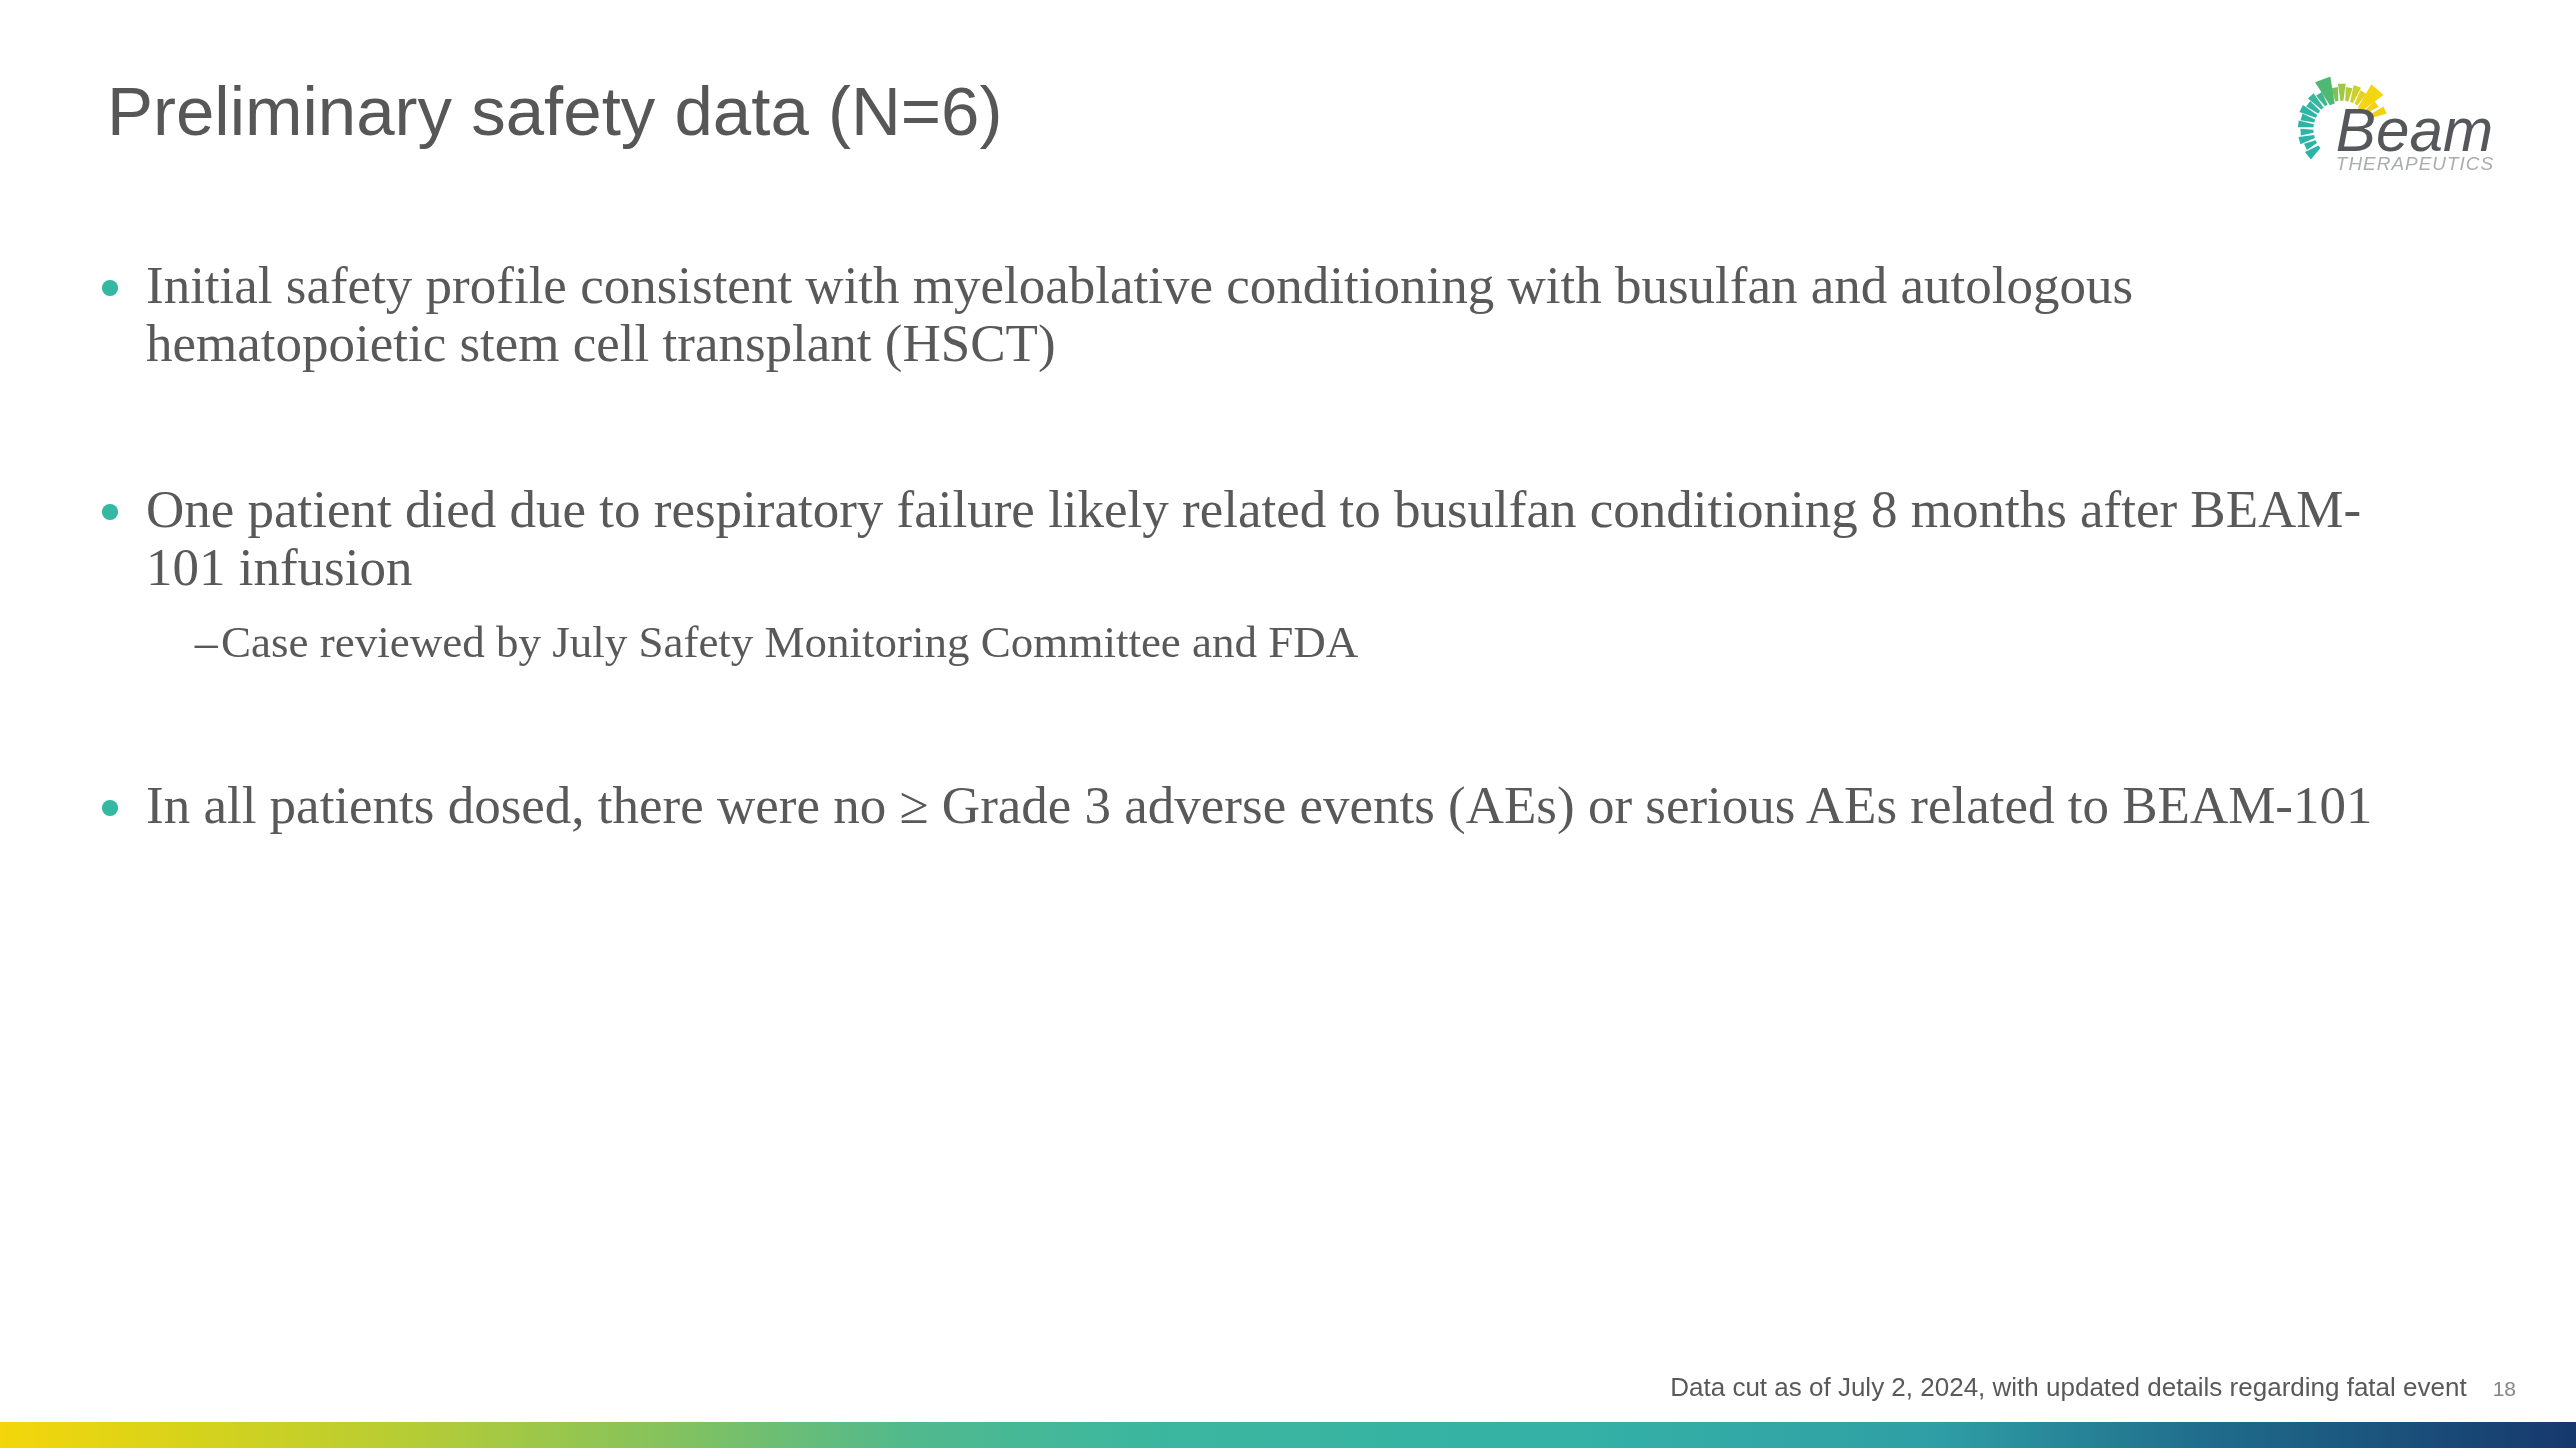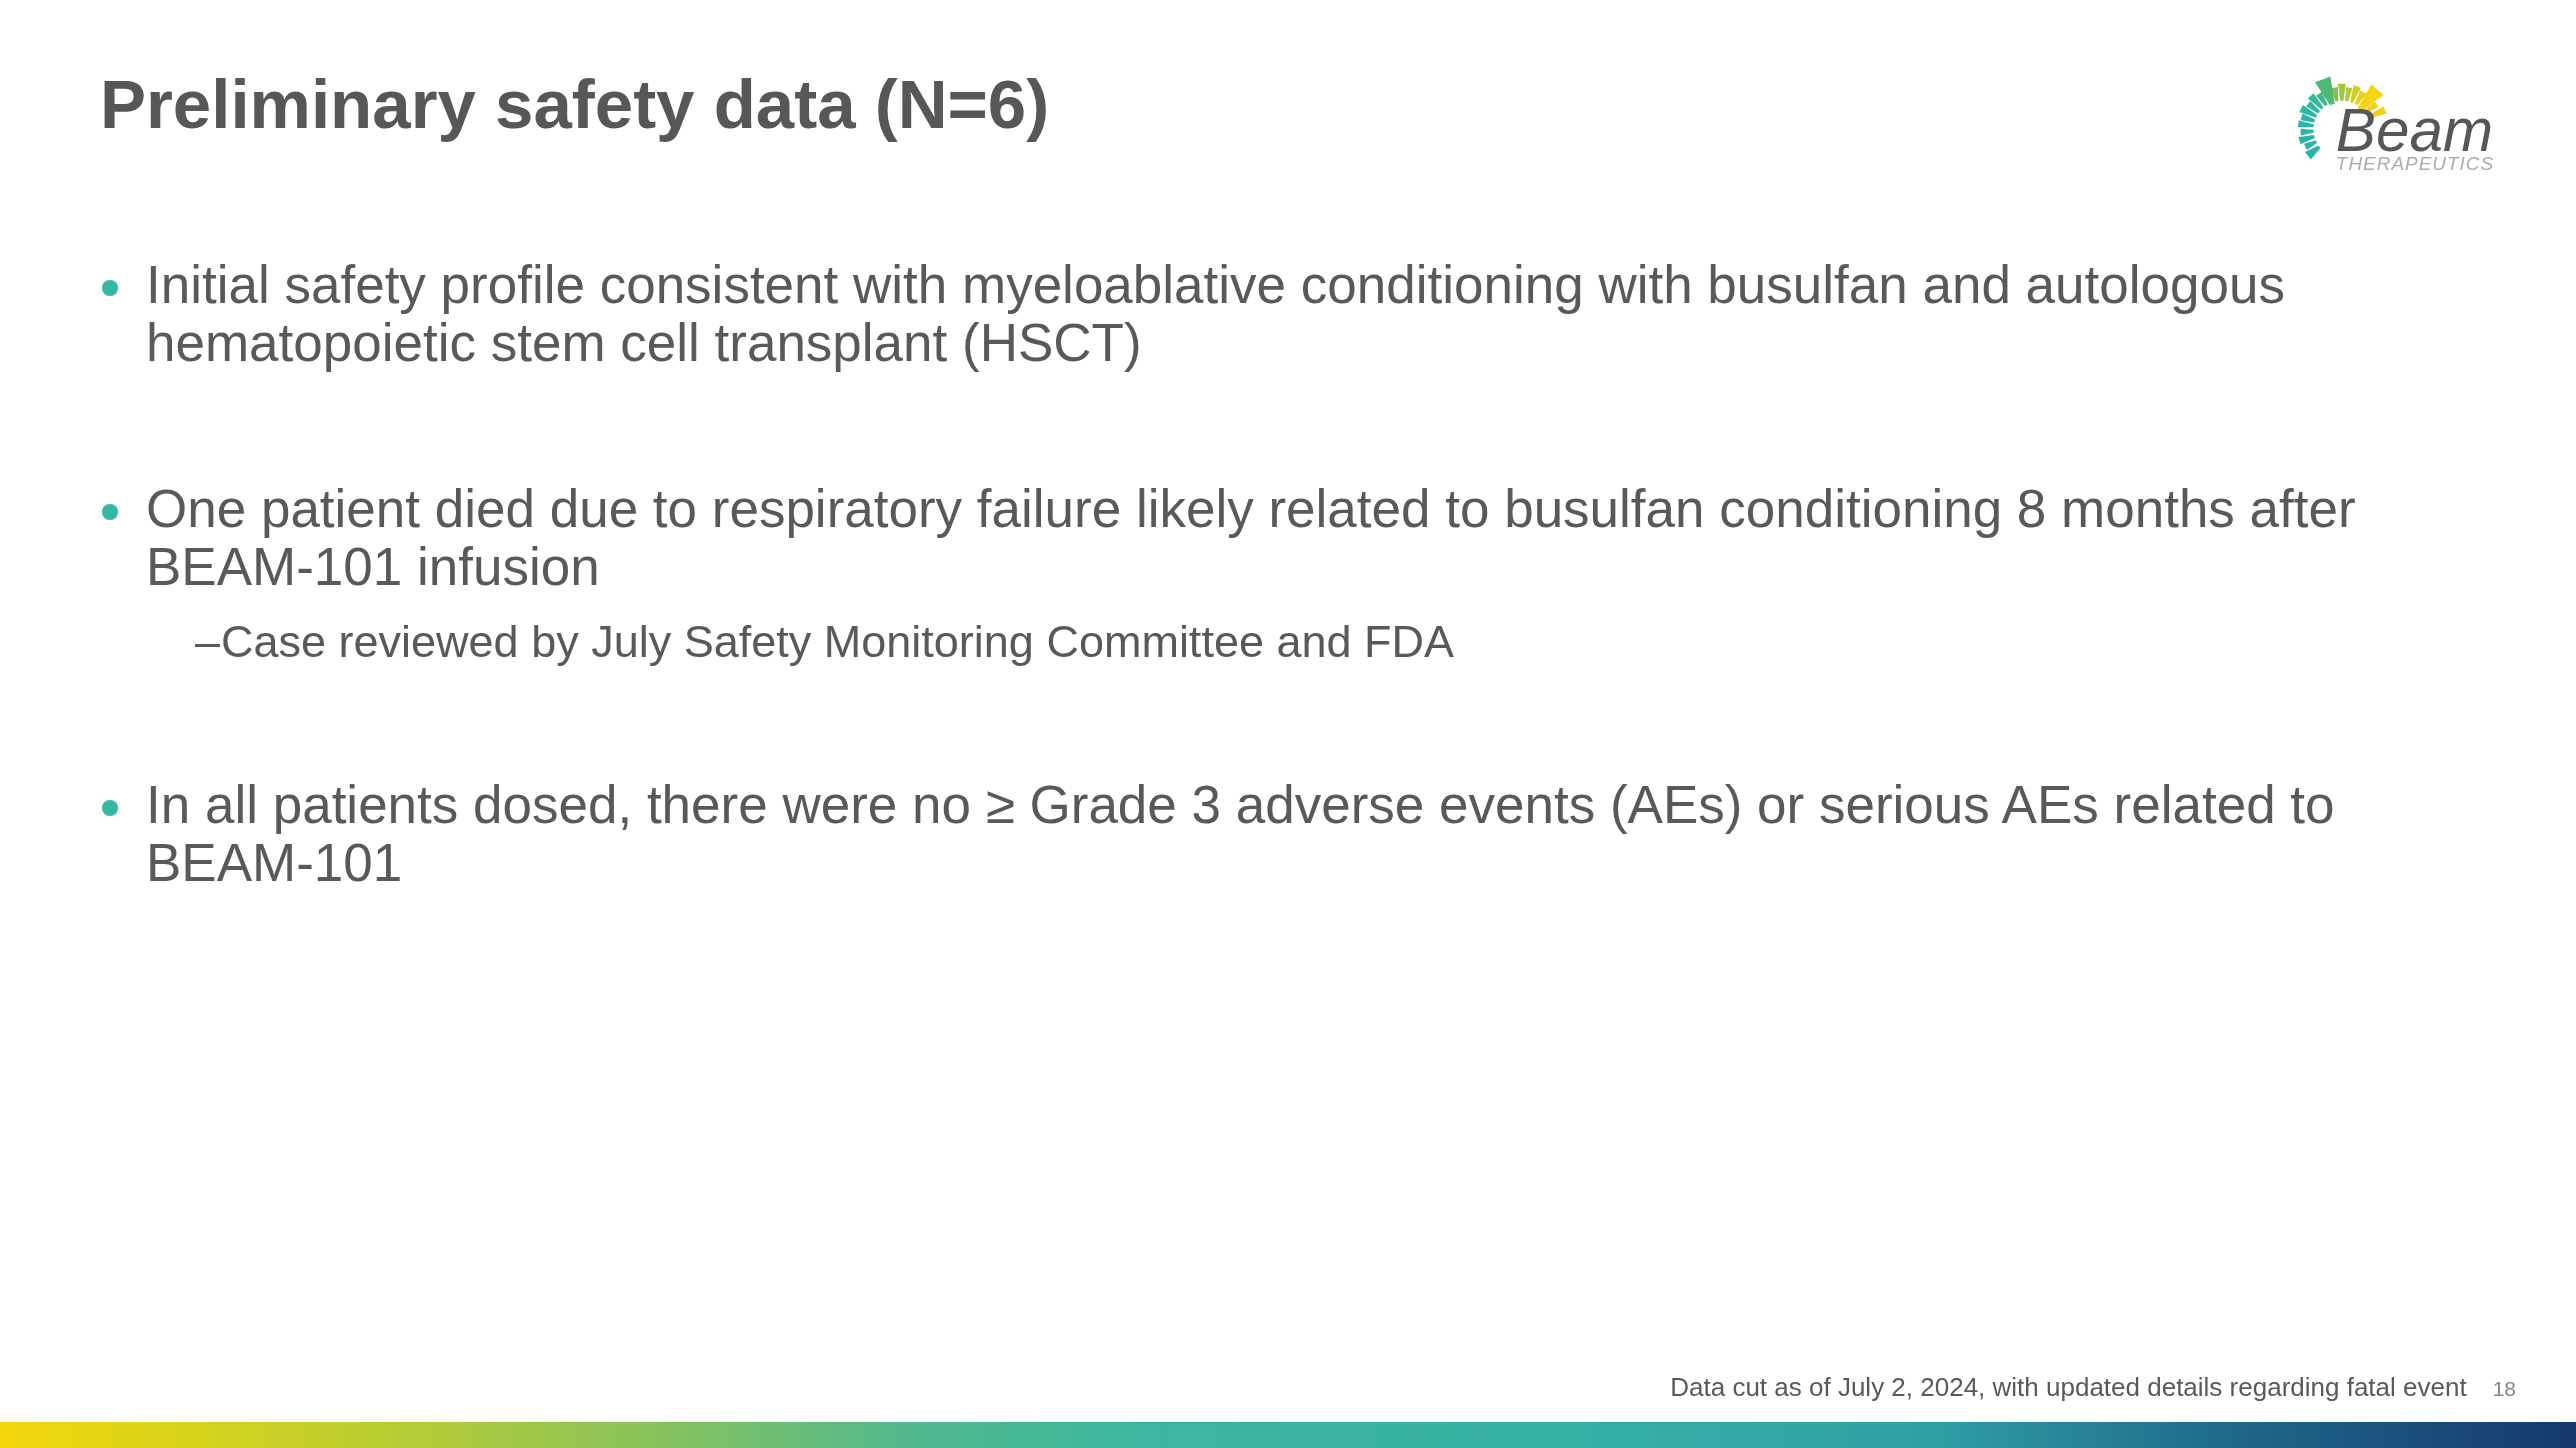--- a/index.html
+++ b/index.html
@@ -4,22 +4,22 @@
 <style>
   html,body{margin:0;padding:0;background:#e8e8e8;}
   .slide{
     position:relative;
     width:2576px;height:1449px;
     background:#ffffff;
     overflow:hidden;
     font-family:"Liberation Sans",sans-serif;
   }
   .title{
-    position:absolute;left:99px;top:69px;margin:1px;
-    font-size:69px;line-height:1;font-weight:700;
+    position:absolute;left:99px;top:69px;margin:8px;
+    font-size:69px;line-height:1;font-weight:400;
     color:var(--title-color,#575757);
     white-space:nowrap;
   }
   .logo{position:absolute;left:2267px;top:57px;width:258px;height:129px;font-style:italic;}
   .logo svg{display:block;width:258px;height:129px;}
   .logo .wordmark{
     font-family:"Liberation Sans",sans-serif;
     font-size:70px;
     fill:var(--logo-dark,#55575b);
   }
@@ -27,21 +27,21 @@
     font-family:"Liberation Sans",sans-serif;
     font-size:22px;letter-spacing:1.2px;
     fill:var(--logo-light,#aaacb0);
   }
   ul.bullets{
     position:absolute;left:99px;top:256px;width:2318px;
     margin:0;padding:0;list-style:none;
     font-size:53px;line-height:58px;
     color:var(--text-color,#595959);
   }
-  ul.bullets > li{position:relative;padding-left:47px;margin-bottom:108px;}
+  ul.bullets > li{position:relative;padding-left:47px;margin-bottom:108px;font-family:Liberation Serif, serif;}
   .dot{
     position:absolute;left:3.4px;top:24px;
     width:15.5px;height:15.5px;border-radius:50%;
     background:var(--accent,#35b8a2);
   }
   ul.sub{list-style:none;margin:20px 0 0 0;padding:0;font-size:45px;line-height:52px;}
   ul.sub li{position:relative;padding-left:75px;margin-bottom:5.2px;}
   .dash{position:absolute;left:49px;top:0;}
   .footer{
     position:absolute;top:1372px;right:60px;

